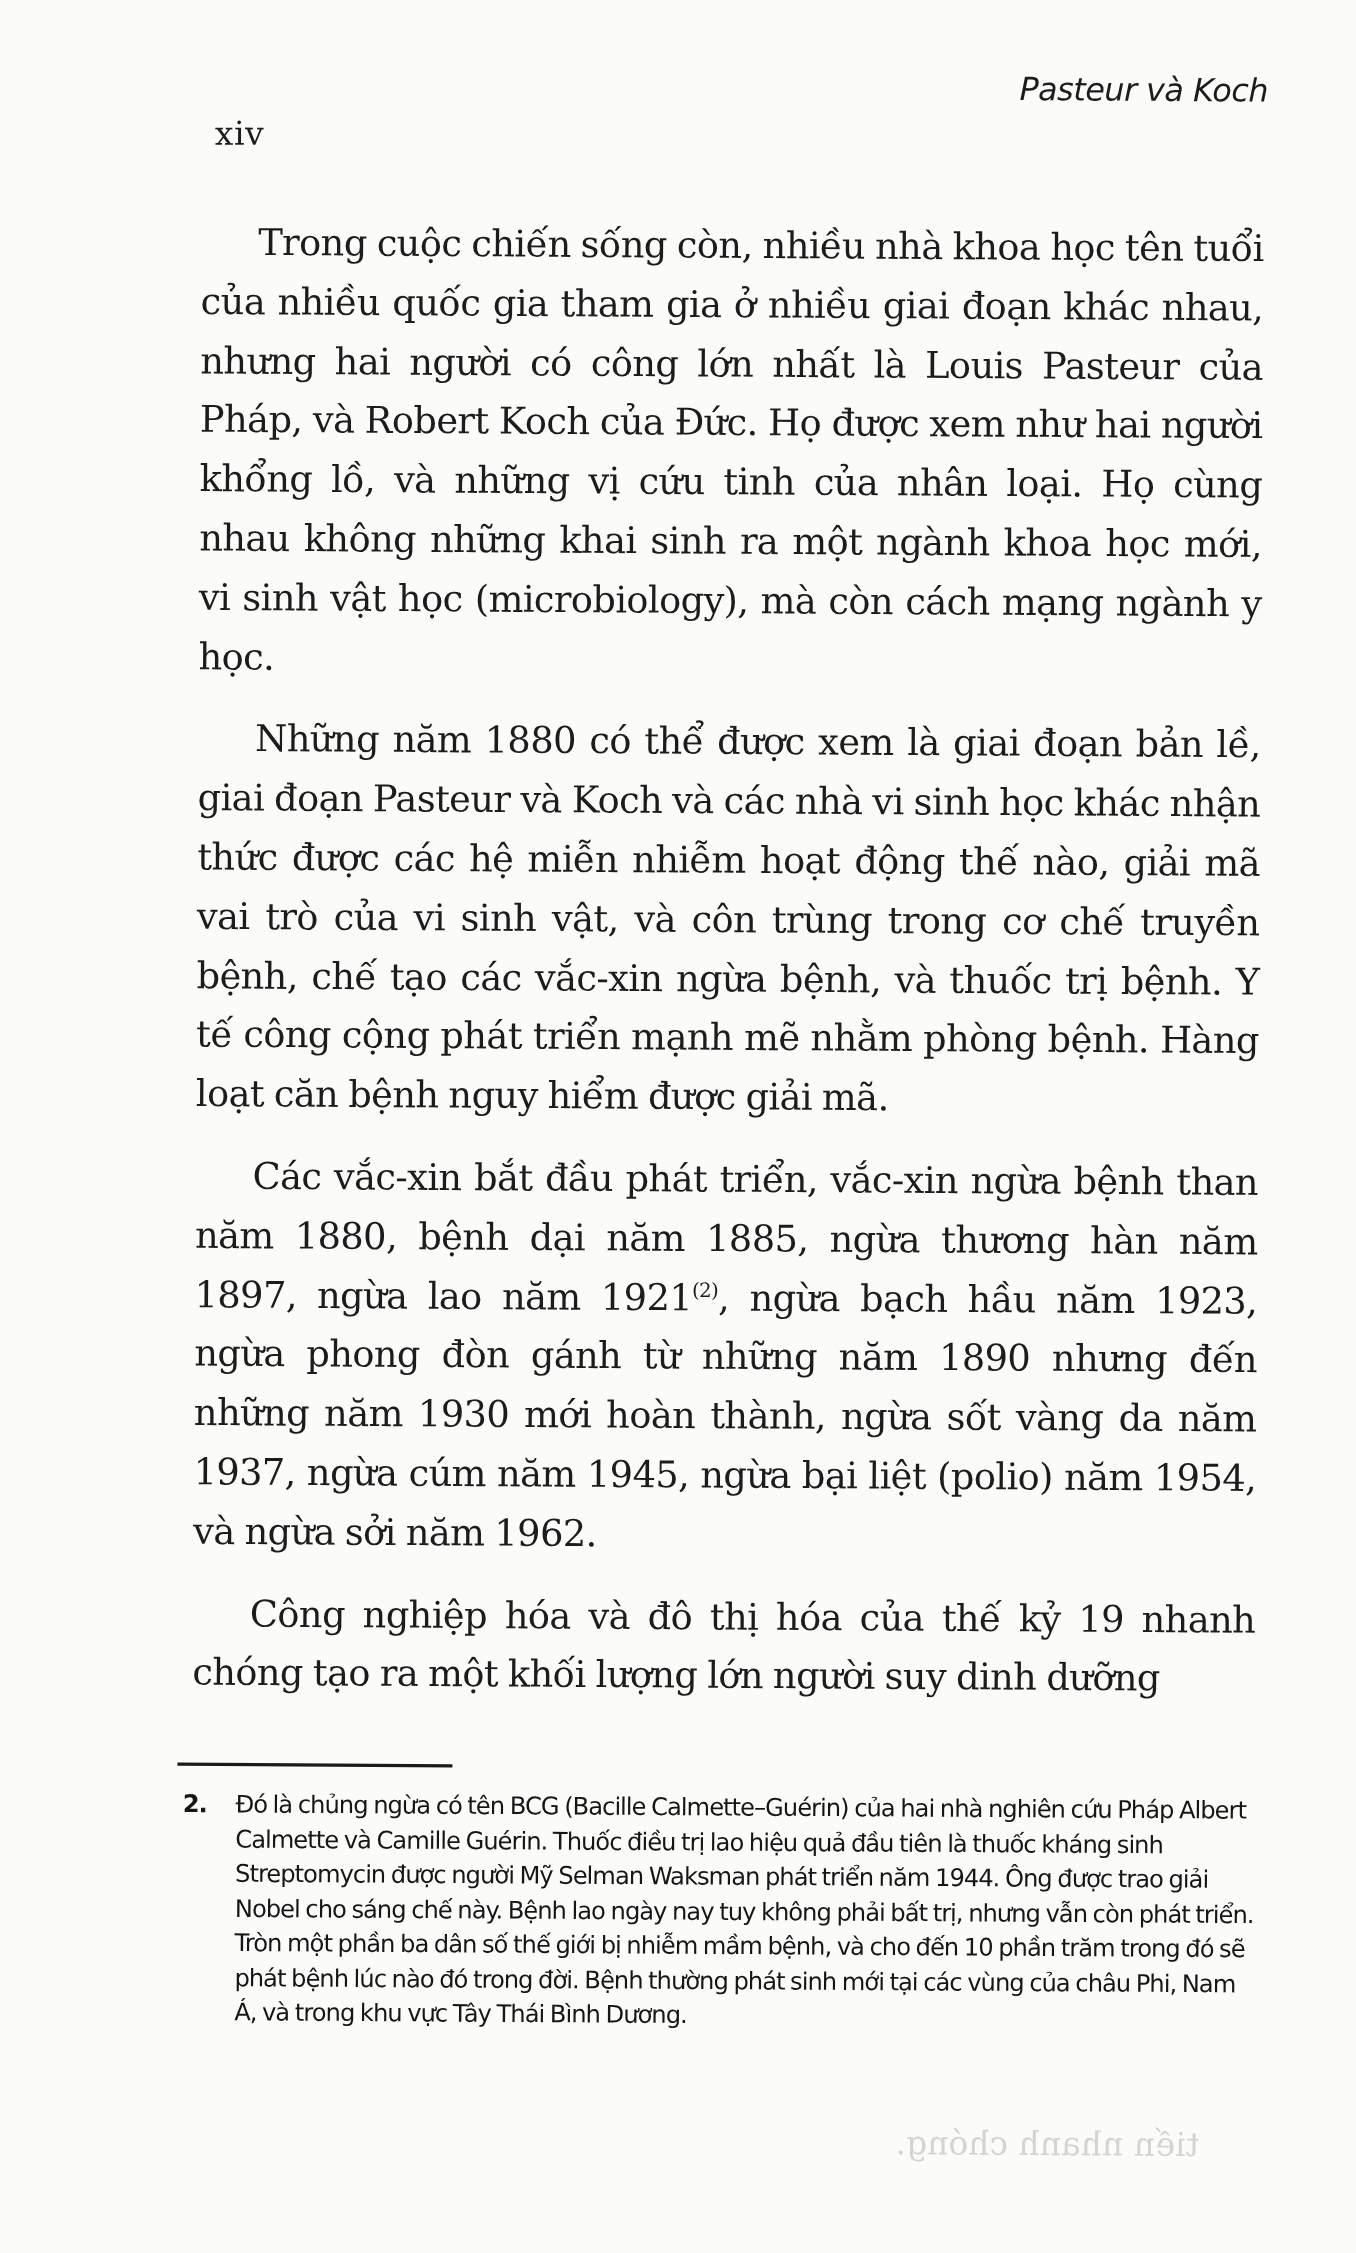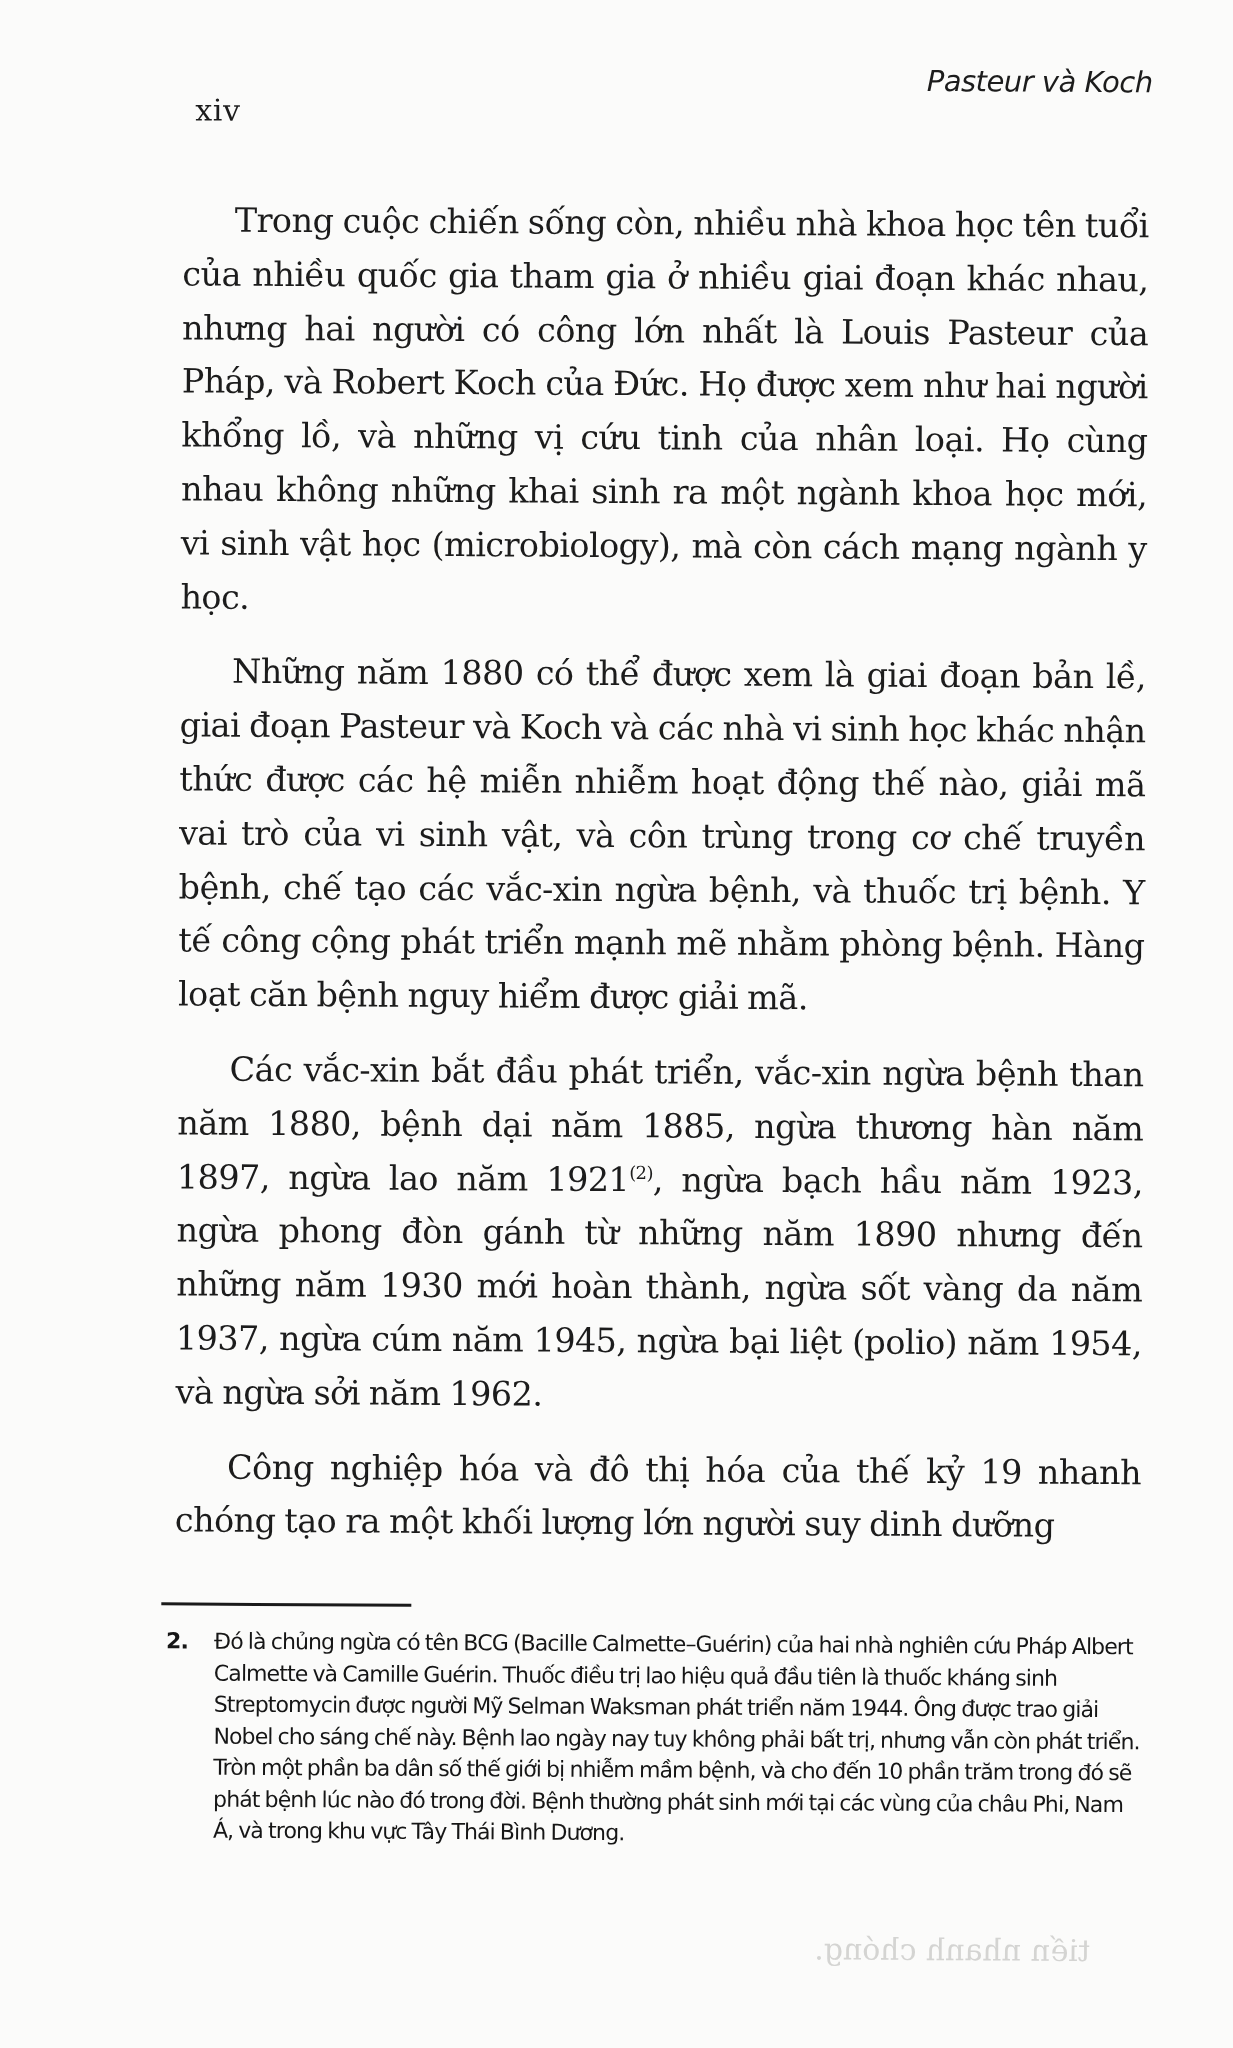--- a/index.html
+++ b/index.html
@@ -18,21 +18,21 @@
     .page {
       position: absolute;
       left: 0; top: 0;
       width: 1233px; height: 2048px;
       transform: rotate(0.35deg);
       transform-origin: 600px 1000px;
     }
     .header-left {
       position: absolute;
       left: 190px;
-      top: 95px;
+      top: 107px;
       font-size: 30px;
       letter-spacing: 0.5px;
     }
     .header-right {
       position: absolute;
       right: 86px;
       top: 62px;
       font-size: 29px;
       font-style: italic;
       font-family: "DejaVu Sans", "Liberation Sans", sans-serif;

